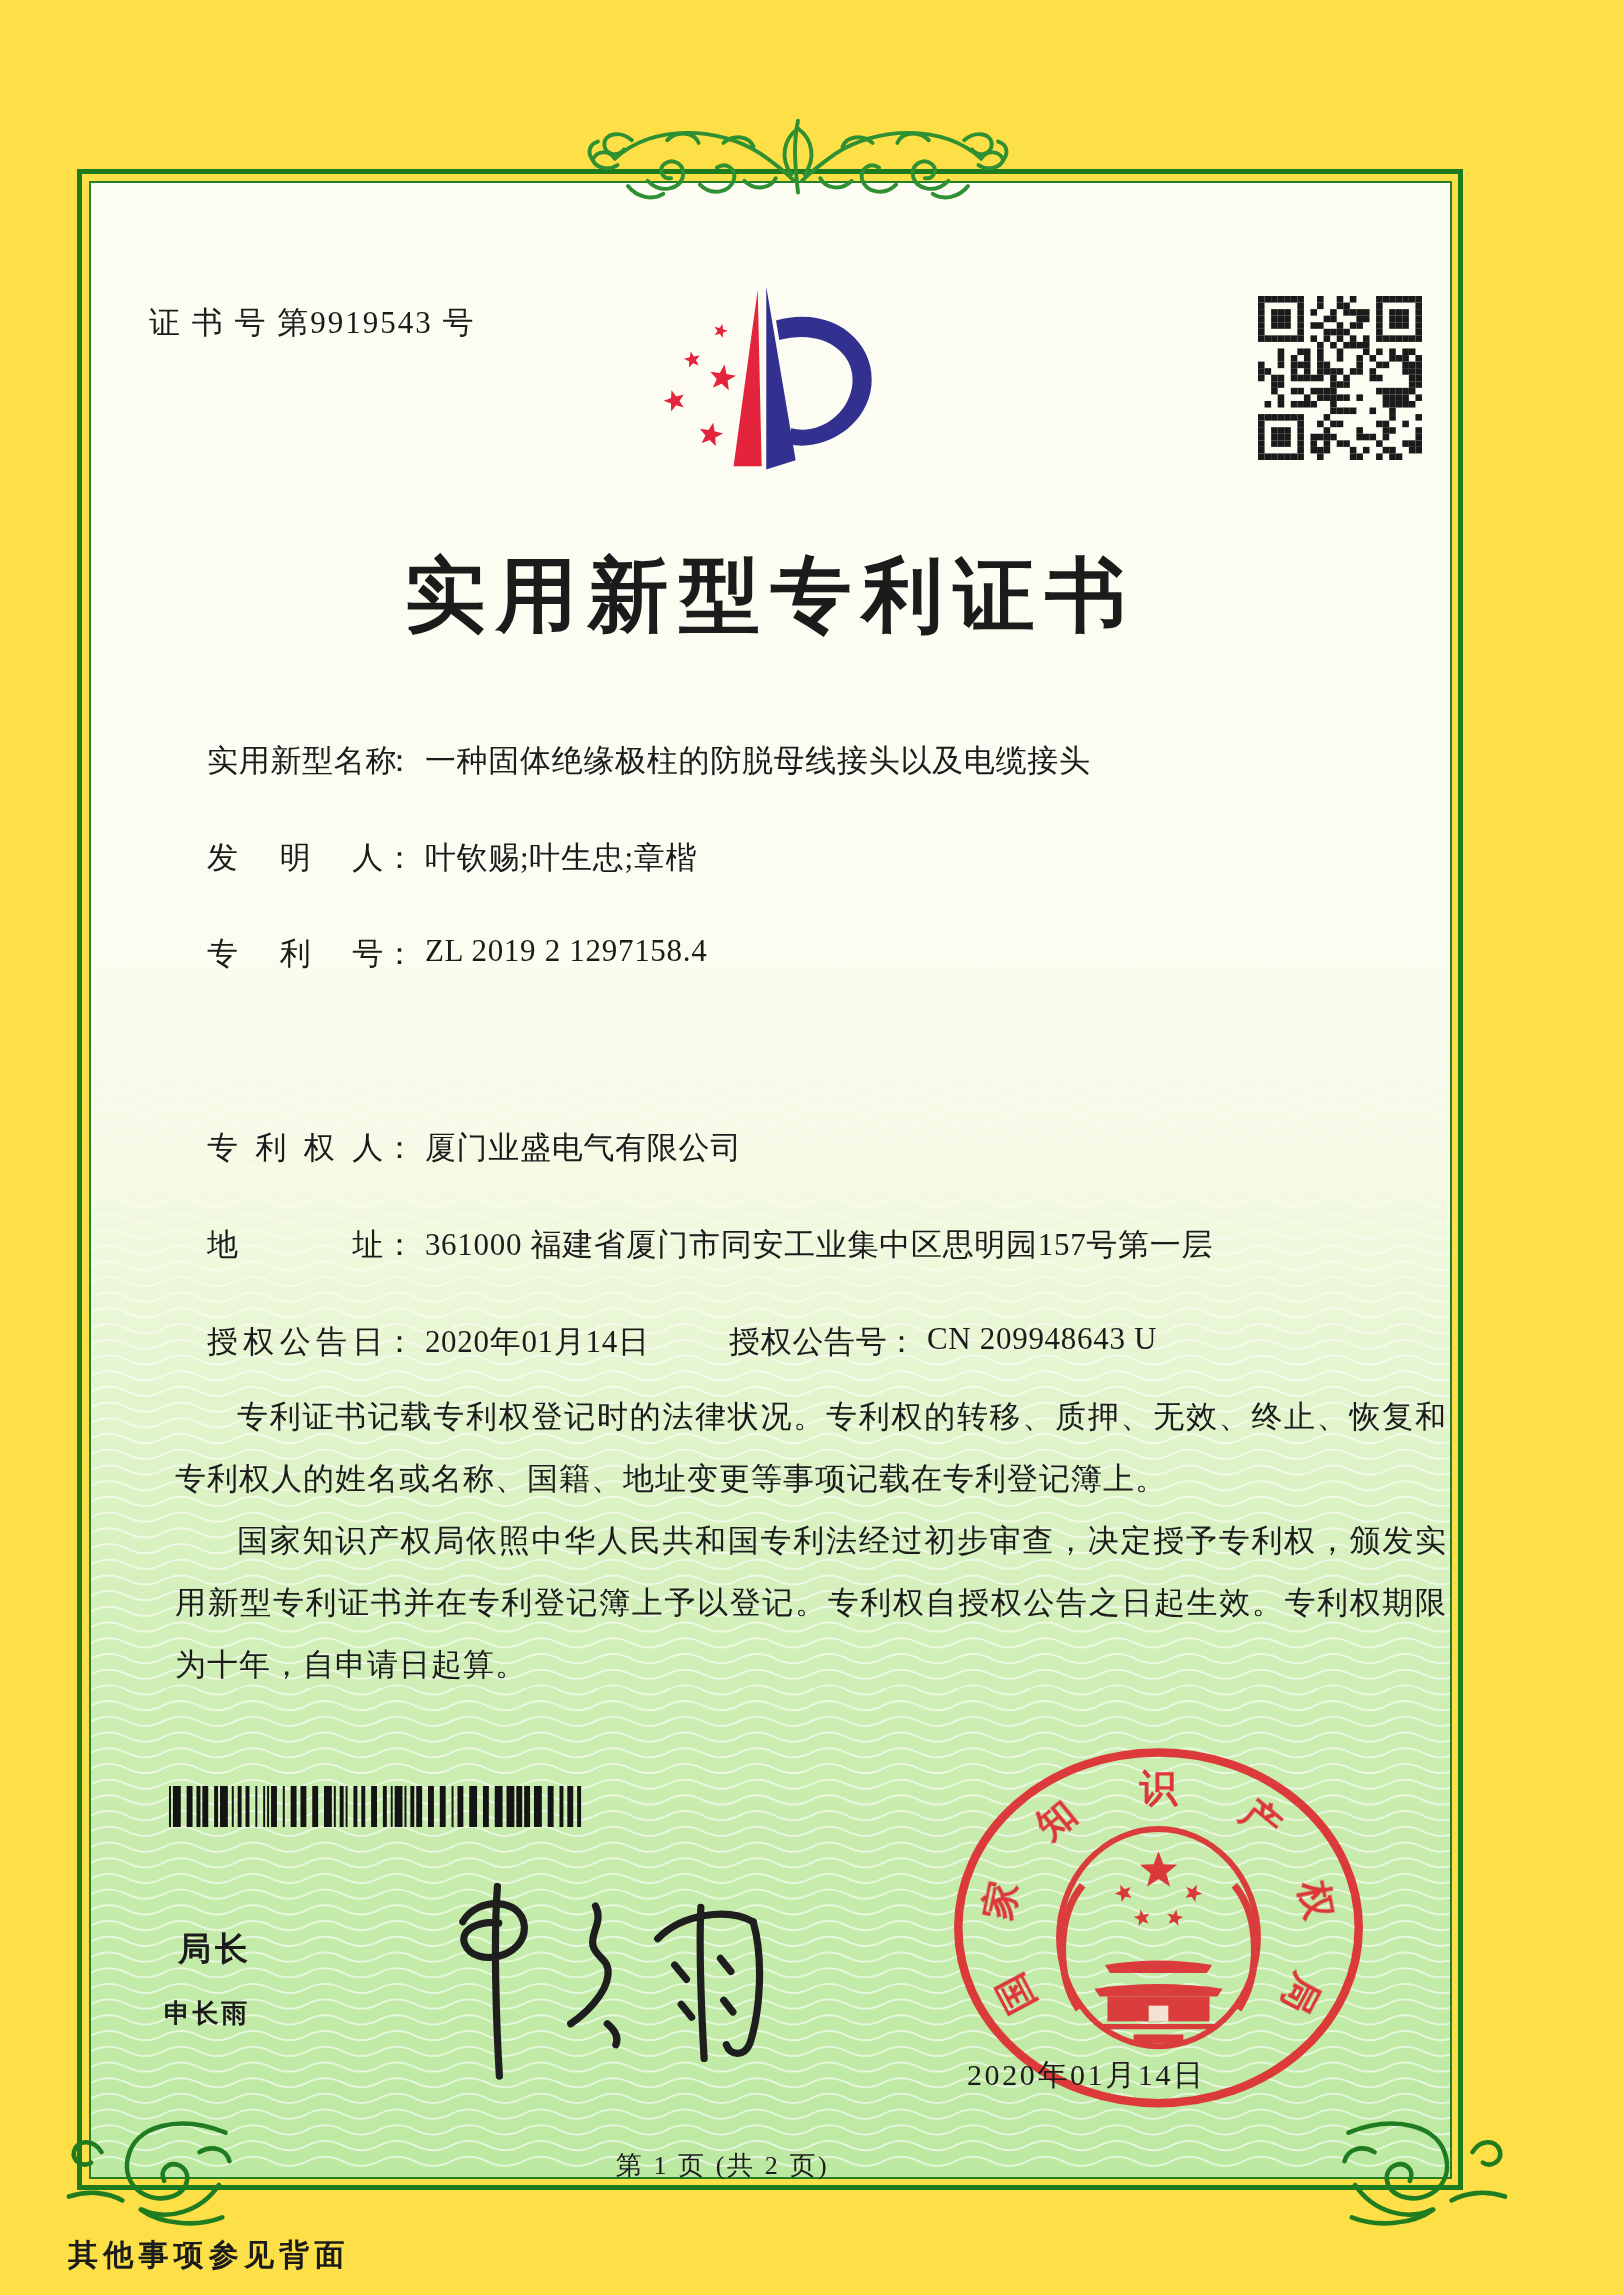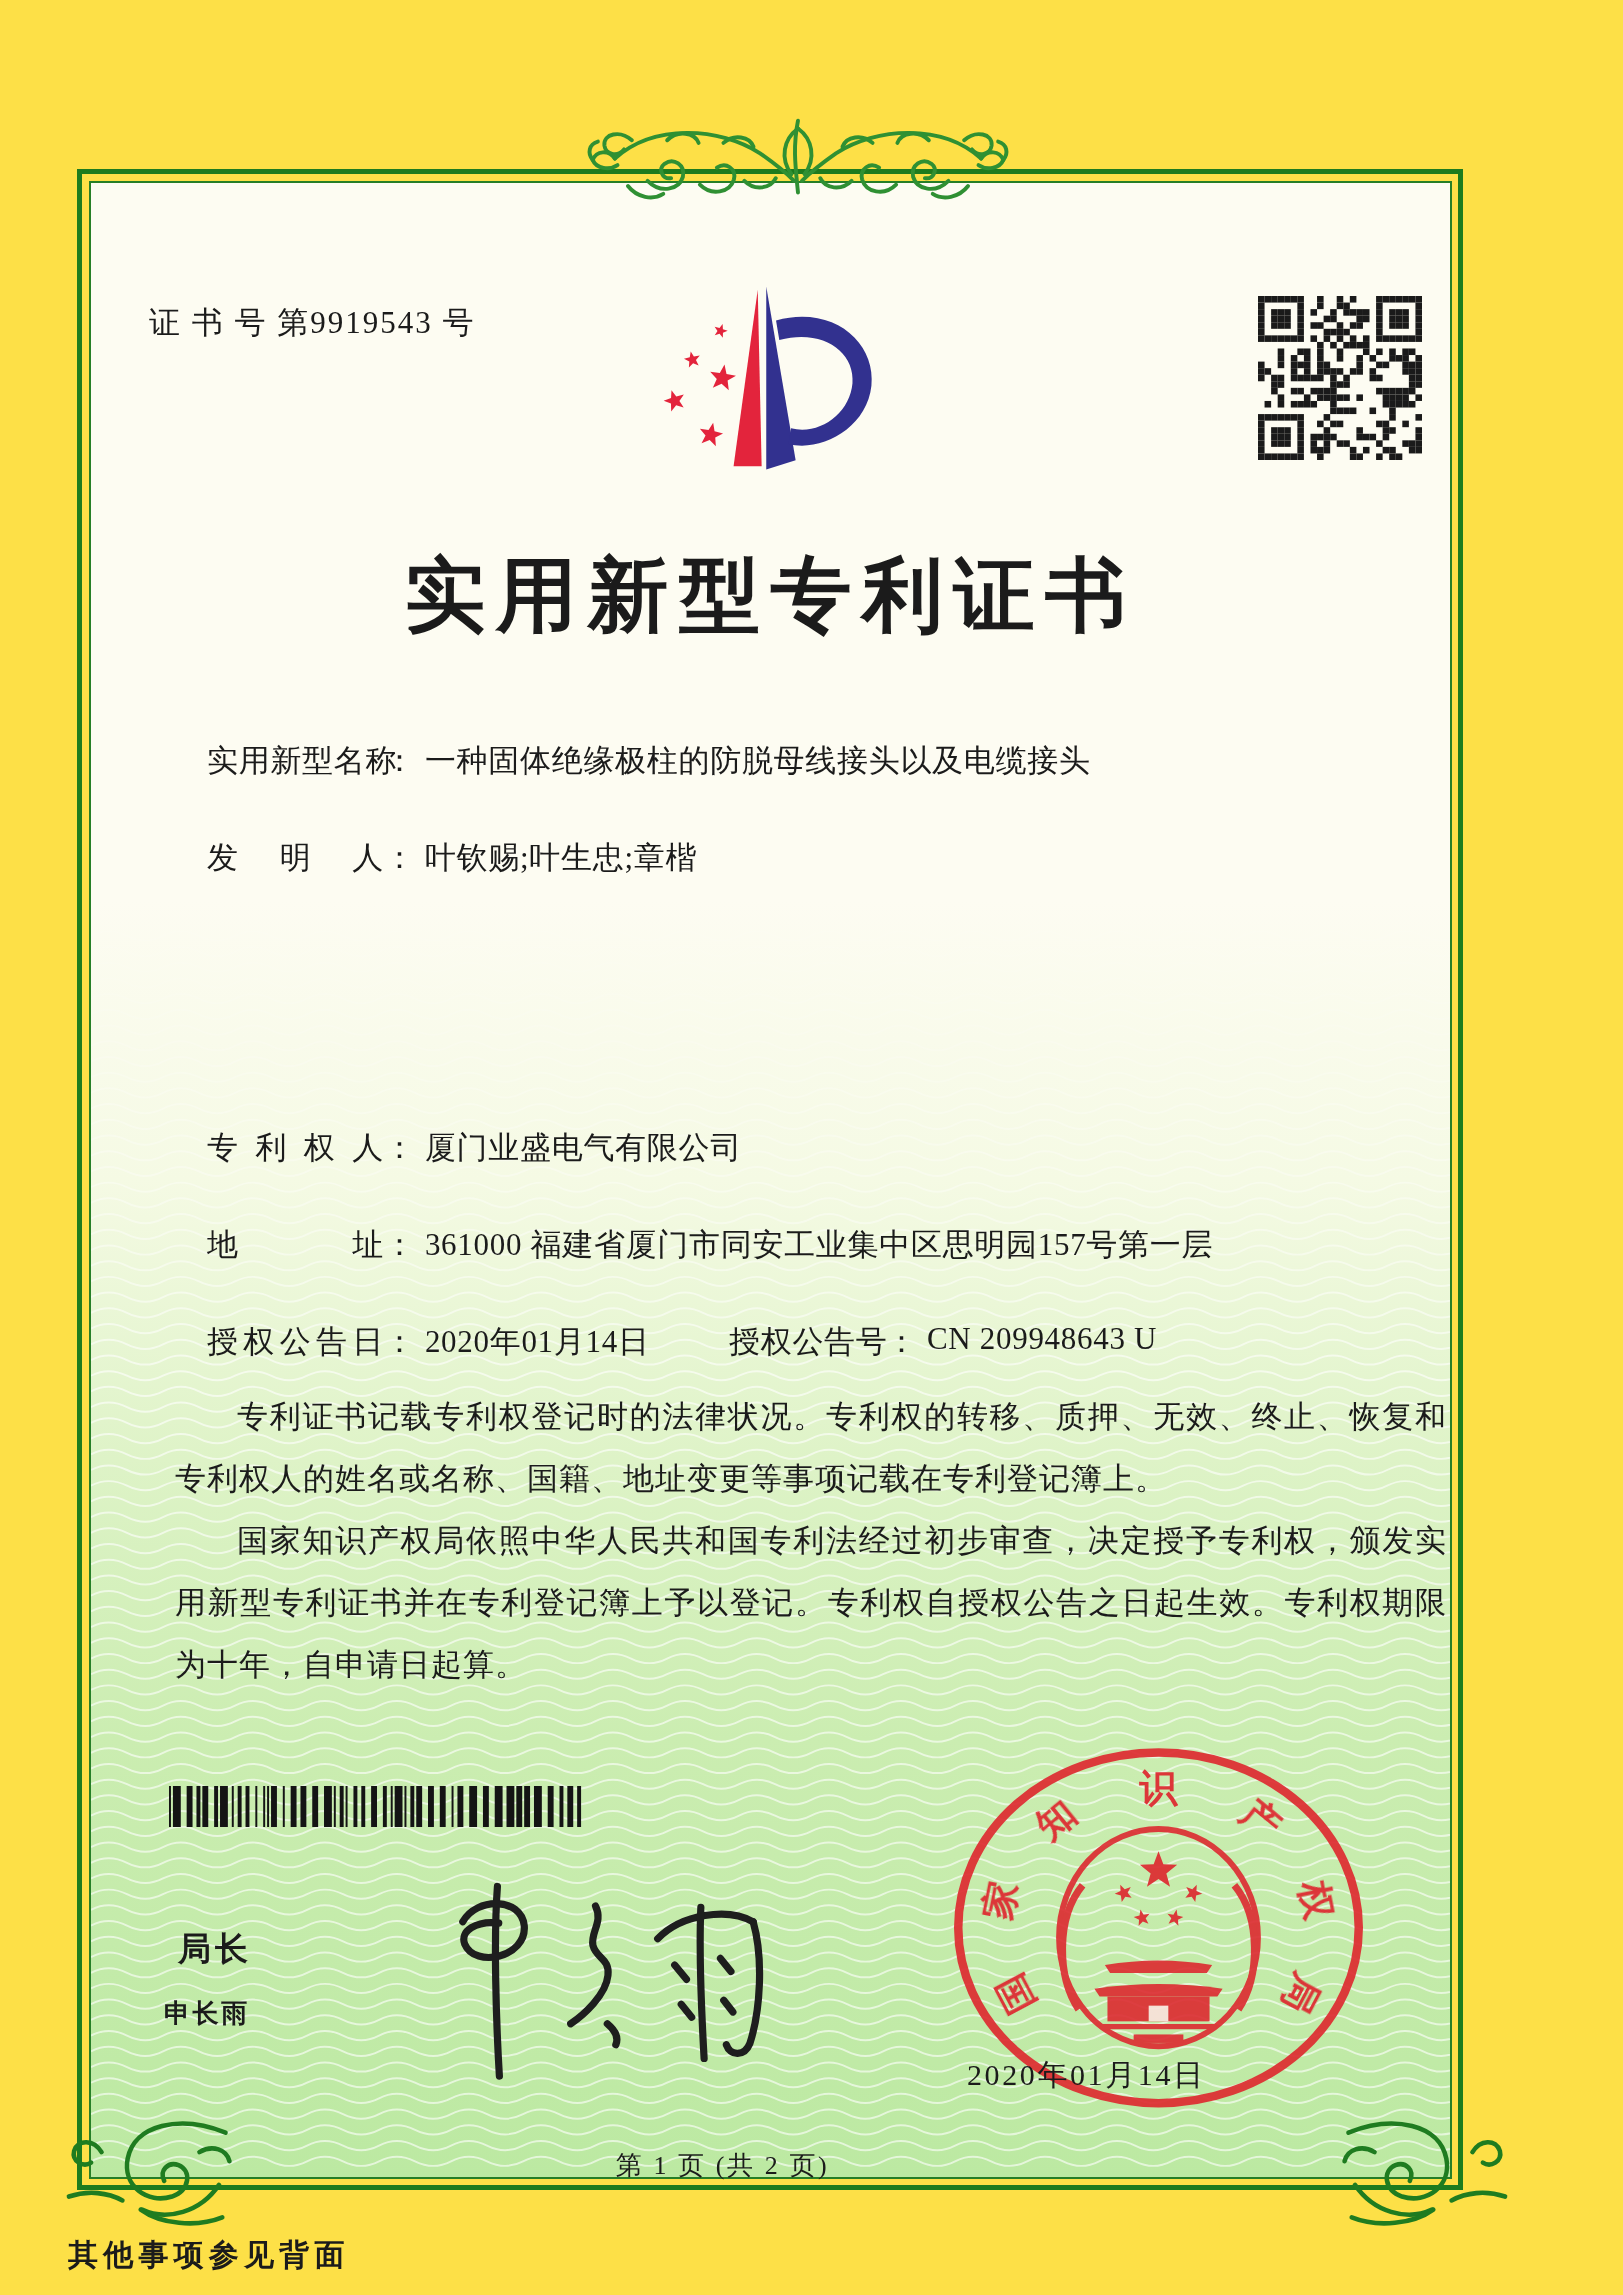--- a/index.html
+++ b/index.html
@@ -489,20 +489,23 @@
     </svg>
 
   <div class="title">实用新型专利证书</div>
 
   <div class="field-row" style="top:740px">
     <span class="f-label">实用新型名称</span><span class="f-colon">：</span><span class="f-value">一种固体绝缘极柱的防脱母线接头以及电缆接头</span>
   </div>
   <div class="field-row" style="top:837px">
     <span class="f-label">发明人</span><span class="f-colon">：</span><span class="f-value">叶钦赐;叶生忠;章楷</span>
   </div>
+  <div class="field-row" style="top:933px">
+    <span class="f-label">专利号</span><span class="f-colon">：</span><span class="f-value">ZL 2019 2 1297158.4</span>
+  </div>
   <div class="field-row" style="top:1127px">
     <span class="f-label">专利权人</span><span class="f-colon">：</span><span class="f-value">厦门业盛电气有限公司</span>
   </div>
   <div class="field-row" style="top:1224px">
     <span class="f-label">地址</span><span class="f-colon">：</span><span class="f-value">361000 福建省厦门市同安工业集中区思明园157号第一层</span>
   </div>
   <div class="field-row" style="top:1321px">
     <span class="f-label">授权公告日</span><span class="f-colon">：</span><span class="f-value">2020年01月14日</span>
     <span class="grant-pair2">
       <span class="f-label-s">授权公告号</span><span class="f-colon">：</span><span class="f-value">CN 209948643 U</span>

